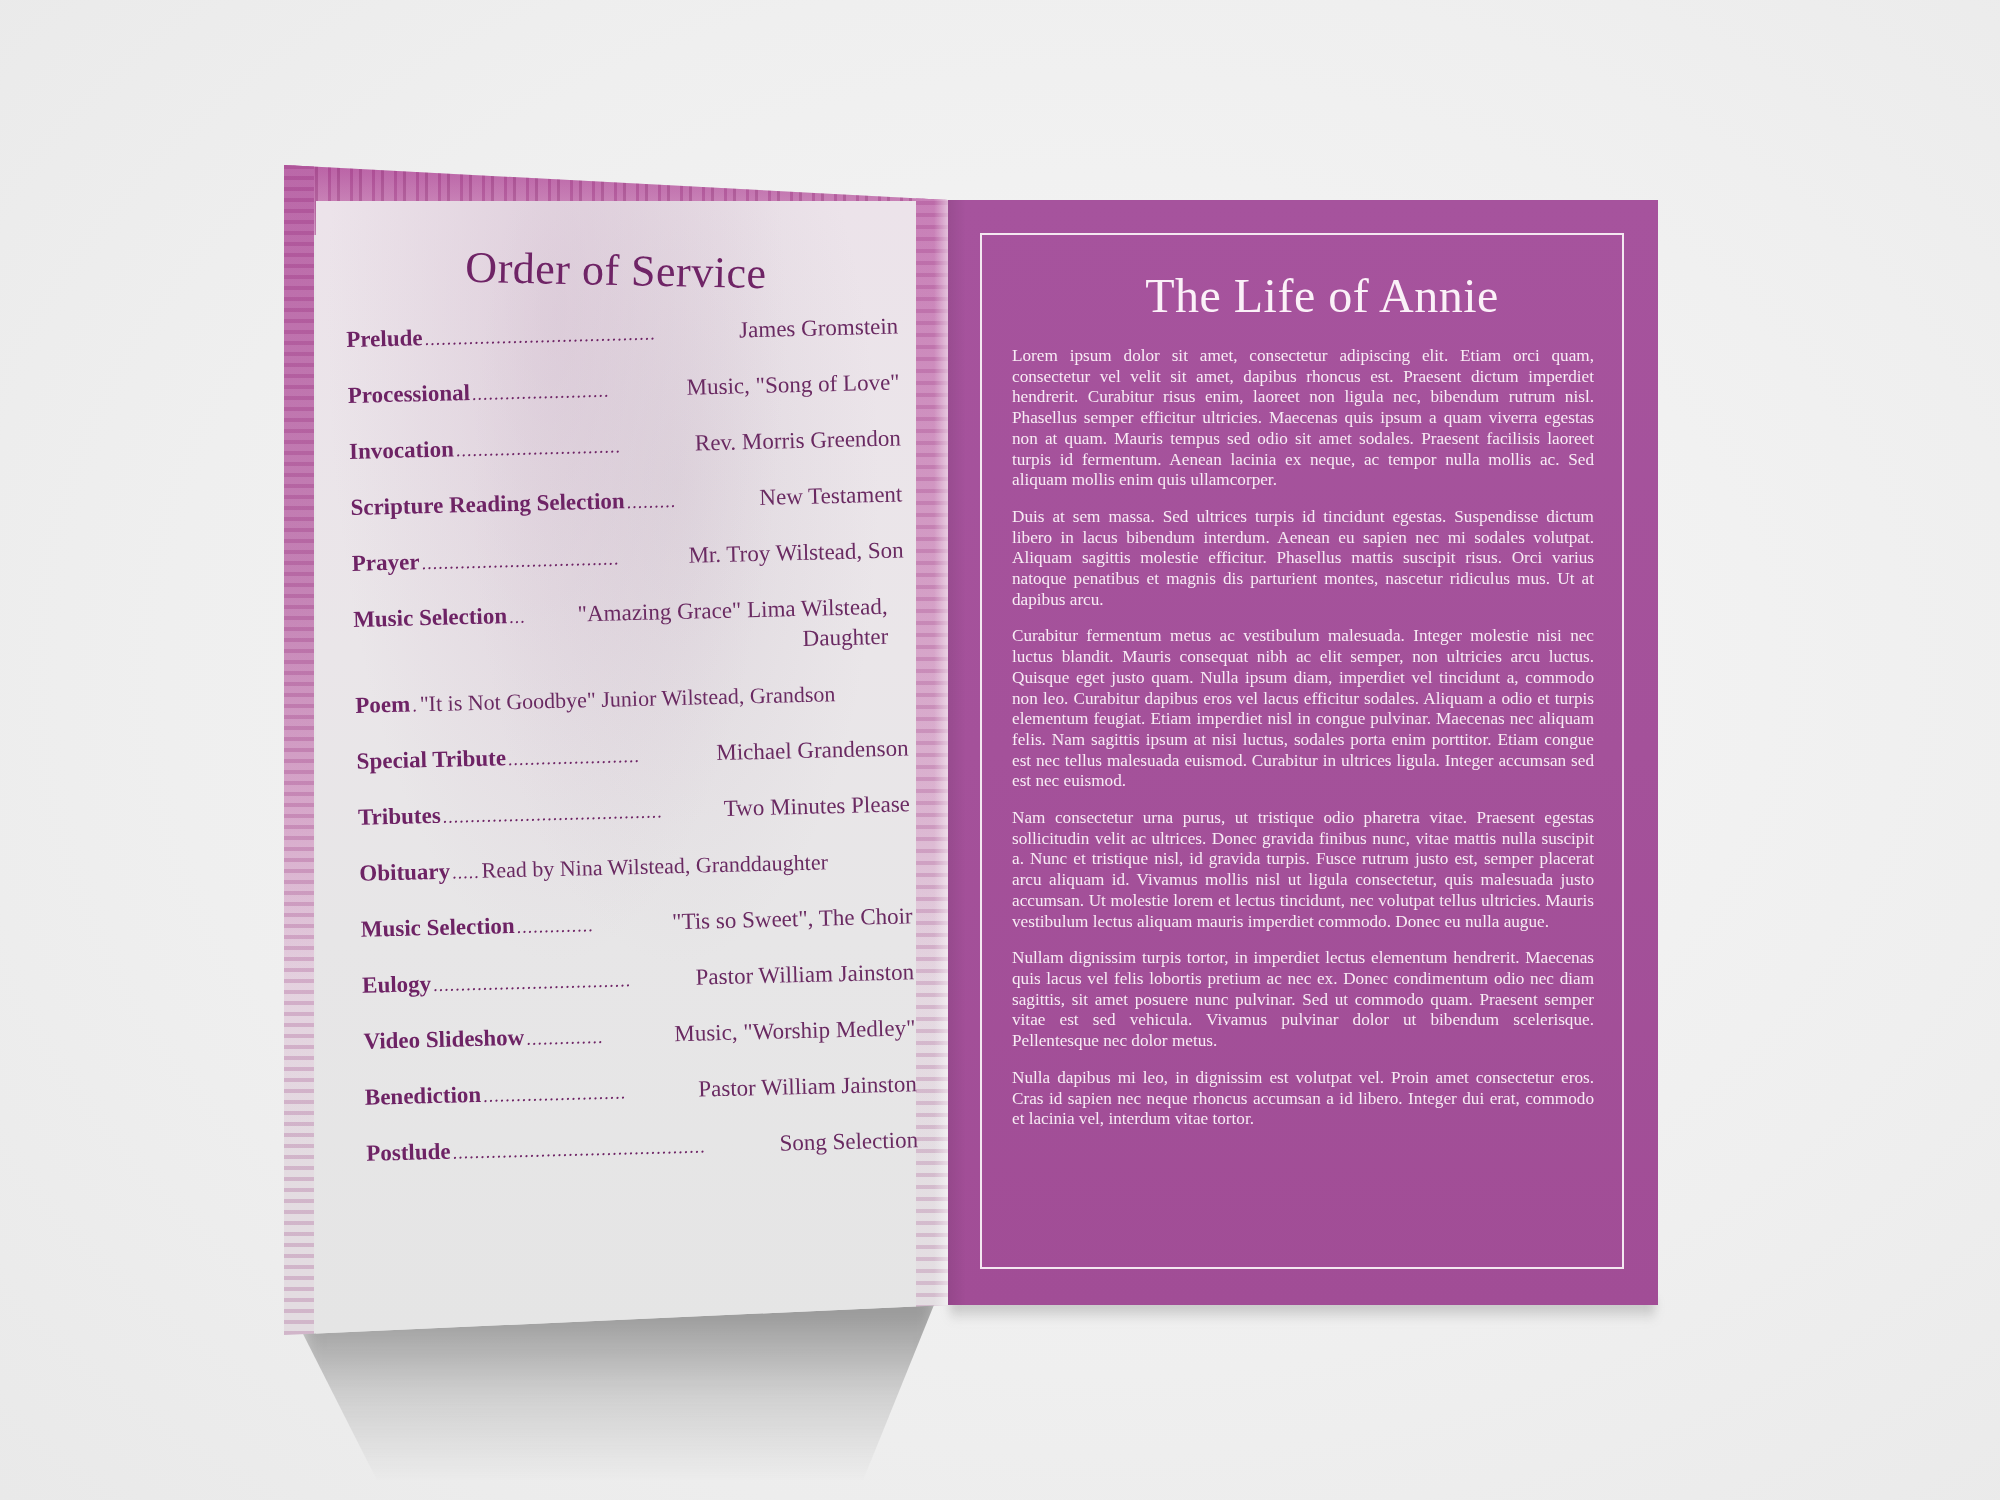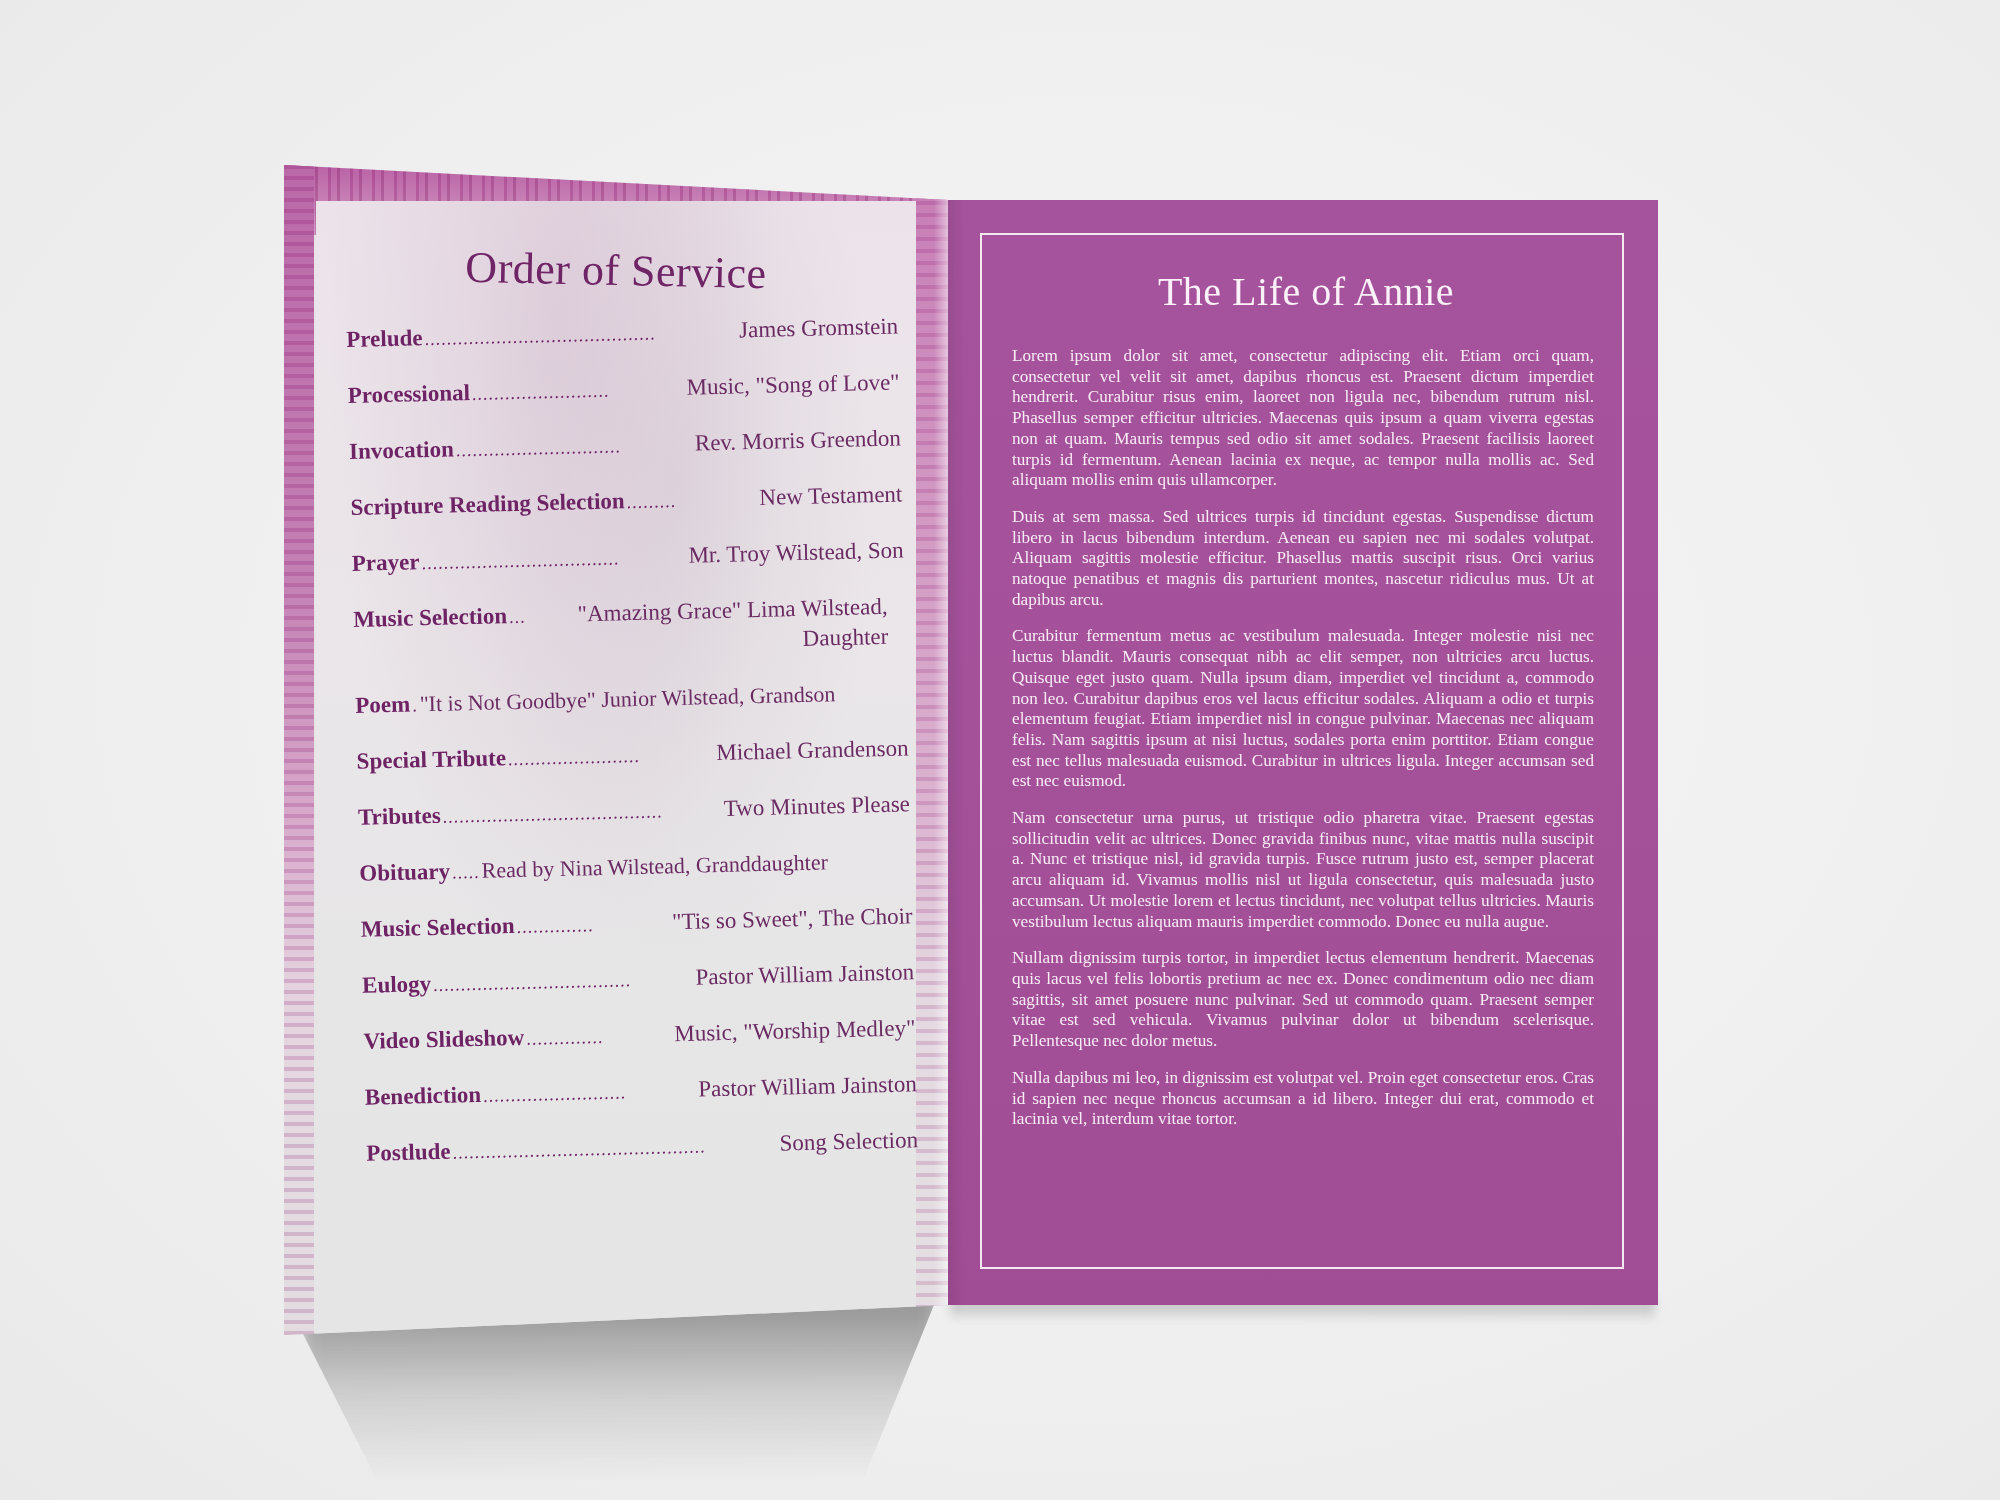--- a/index.html
+++ b/index.html
@@ -88,22 +88,22 @@
     position: absolute; left: 948px; top: 200px; width: 710px; height: 1105px;
     background:
       linear-gradient(90deg, rgba(0,0,0,0.08) 0, rgba(0,0,0,0) 18px),
       linear-gradient(180deg, #a6539d 0%, #a4519a 50%, #a14d96 100%);
   }
   .frame {
     position: absolute; left: 32px; top: 33px; width: 644px; height: 1036px;
     border: 2px solid #f4e8f1; box-sizing: border-box;
   }
   .life-title {
-    position: absolute; left: 0; top: 68px; width: 716px; text-align: center;
-    color: #fbf1f8; font-size: 40px; letter-spacing: 0.5px;
+    position: absolute; left: 16px; top: 68px; width: 716px; text-align: center;
+    color: #fbf1f8; font-size: 48px; letter-spacing: 0.5px;
   }
   .life-body {
     position: absolute; left: 64px; top: 146px; width: 582px;
     color: #f8ecf5; font-size: 17.2px; line-height: 20.7px; text-align: justify;
   }
   .life-body p { margin: 0 0 16px 0; }
 </style>
 </head>
 <body>
 
@@ -201,16 +201,16 @@
 
   <div class="right-page">
     <div class="frame"></div>
     <div class="life-title">The Life of Annie</div>
     <div class="life-body">
       <p>Lorem ipsum dolor sit amet, consectetur adipiscing elit. Etiam orci quam, consectetur vel velit sit amet, dapibus rhoncus est. Praesent dictum imperdiet hendrerit. Curabitur risus enim, laoreet non ligula nec, bibendum rutrum nisl. Phasellus semper efficitur ultricies. Maecenas quis ipsum a quam viverra egestas non at quam. Mauris tempus sed odio sit amet sodales. Praesent facilisis laoreet turpis id fermentum. Aenean lacinia ex neque, ac tempor nulla mollis ac. Sed aliquam mollis enim quis ullamcorper.</p>
       <p>Duis at sem massa. Sed ultrices turpis id tincidunt egestas. Suspendisse dictum libero in lacus bibendum interdum. Aenean eu sapien nec mi sodales volutpat. Aliquam sagittis molestie efficitur. Phasellus mattis suscipit risus. Orci varius natoque penatibus et magnis dis parturient montes, nascetur ridiculus mus. Ut at dapibus arcu.</p>
       <p>Curabitur fermentum metus ac vestibulum malesuada. Integer molestie nisi nec luctus blandit. Mauris consequat nibh ac elit semper, non ultricies arcu luctus. Quisque eget justo quam. Nulla ipsum diam, imperdiet vel tincidunt a, commodo non leo. Curabitur dapibus eros vel lacus efficitur sodales. Aliquam a odio et turpis elementum feugiat. Etiam imperdiet nisl in congue pulvinar. Maecenas nec aliquam felis. Nam sagittis ipsum at nisi luctus, sodales porta enim porttitor. Etiam congue est nec tellus malesuada euismod. Curabitur in ultrices ligula. Integer accumsan sed est nec euismod.</p>
       <p>Nam consectetur urna purus, ut tristique odio pharetra vitae. Praesent egestas sollicitudin velit ac ultrices. Donec gravida finibus nunc, vitae mattis nulla suscipit a. Nunc et tristique nisl, id gravida turpis. Fusce rutrum justo est, semper placerat arcu aliquam id. Vivamus mollis nisl ut ligula consectetur, quis malesuada justo accumsan. Ut molestie lorem et lectus tincidunt, nec volutpat tellus ultricies. Mauris vestibulum lectus aliquam mauris imperdiet commodo. Donec eu nulla augue.</p>
       <p>Nullam dignissim turpis tortor, in imperdiet lectus elementum hendrerit. Maecenas quis lacus vel felis lobortis pretium ac nec ex. Donec condimentum odio nec diam sagittis, sit amet posuere nunc pulvinar. Sed ut commodo quam. Praesent semper vitae est sed vehicula. Vivamus pulvinar dolor ut bibendum scelerisque. Pellentesque nec dolor metus.</p>
-      <p>Nulla dapibus mi leo, in dignissim est volutpat vel. Proin eget consectetur eros. Cras id sapien nec neque rhoncus accumsan a id libero. Integer dui erat, commodo et lacinia vel, interdum vitae tortor.</p>
+      <p>Nulla dapibus mi leo, in dignissim est volutpat vel. Proin amet consectetur eros. Cras id sapien nec neque rhoncus accumsan a id libero. Integer dui erat, commodo et lacinia vel, interdum vitae tortor.</p>
     </div>
   </div>
 </div>
 
 </body></html>

